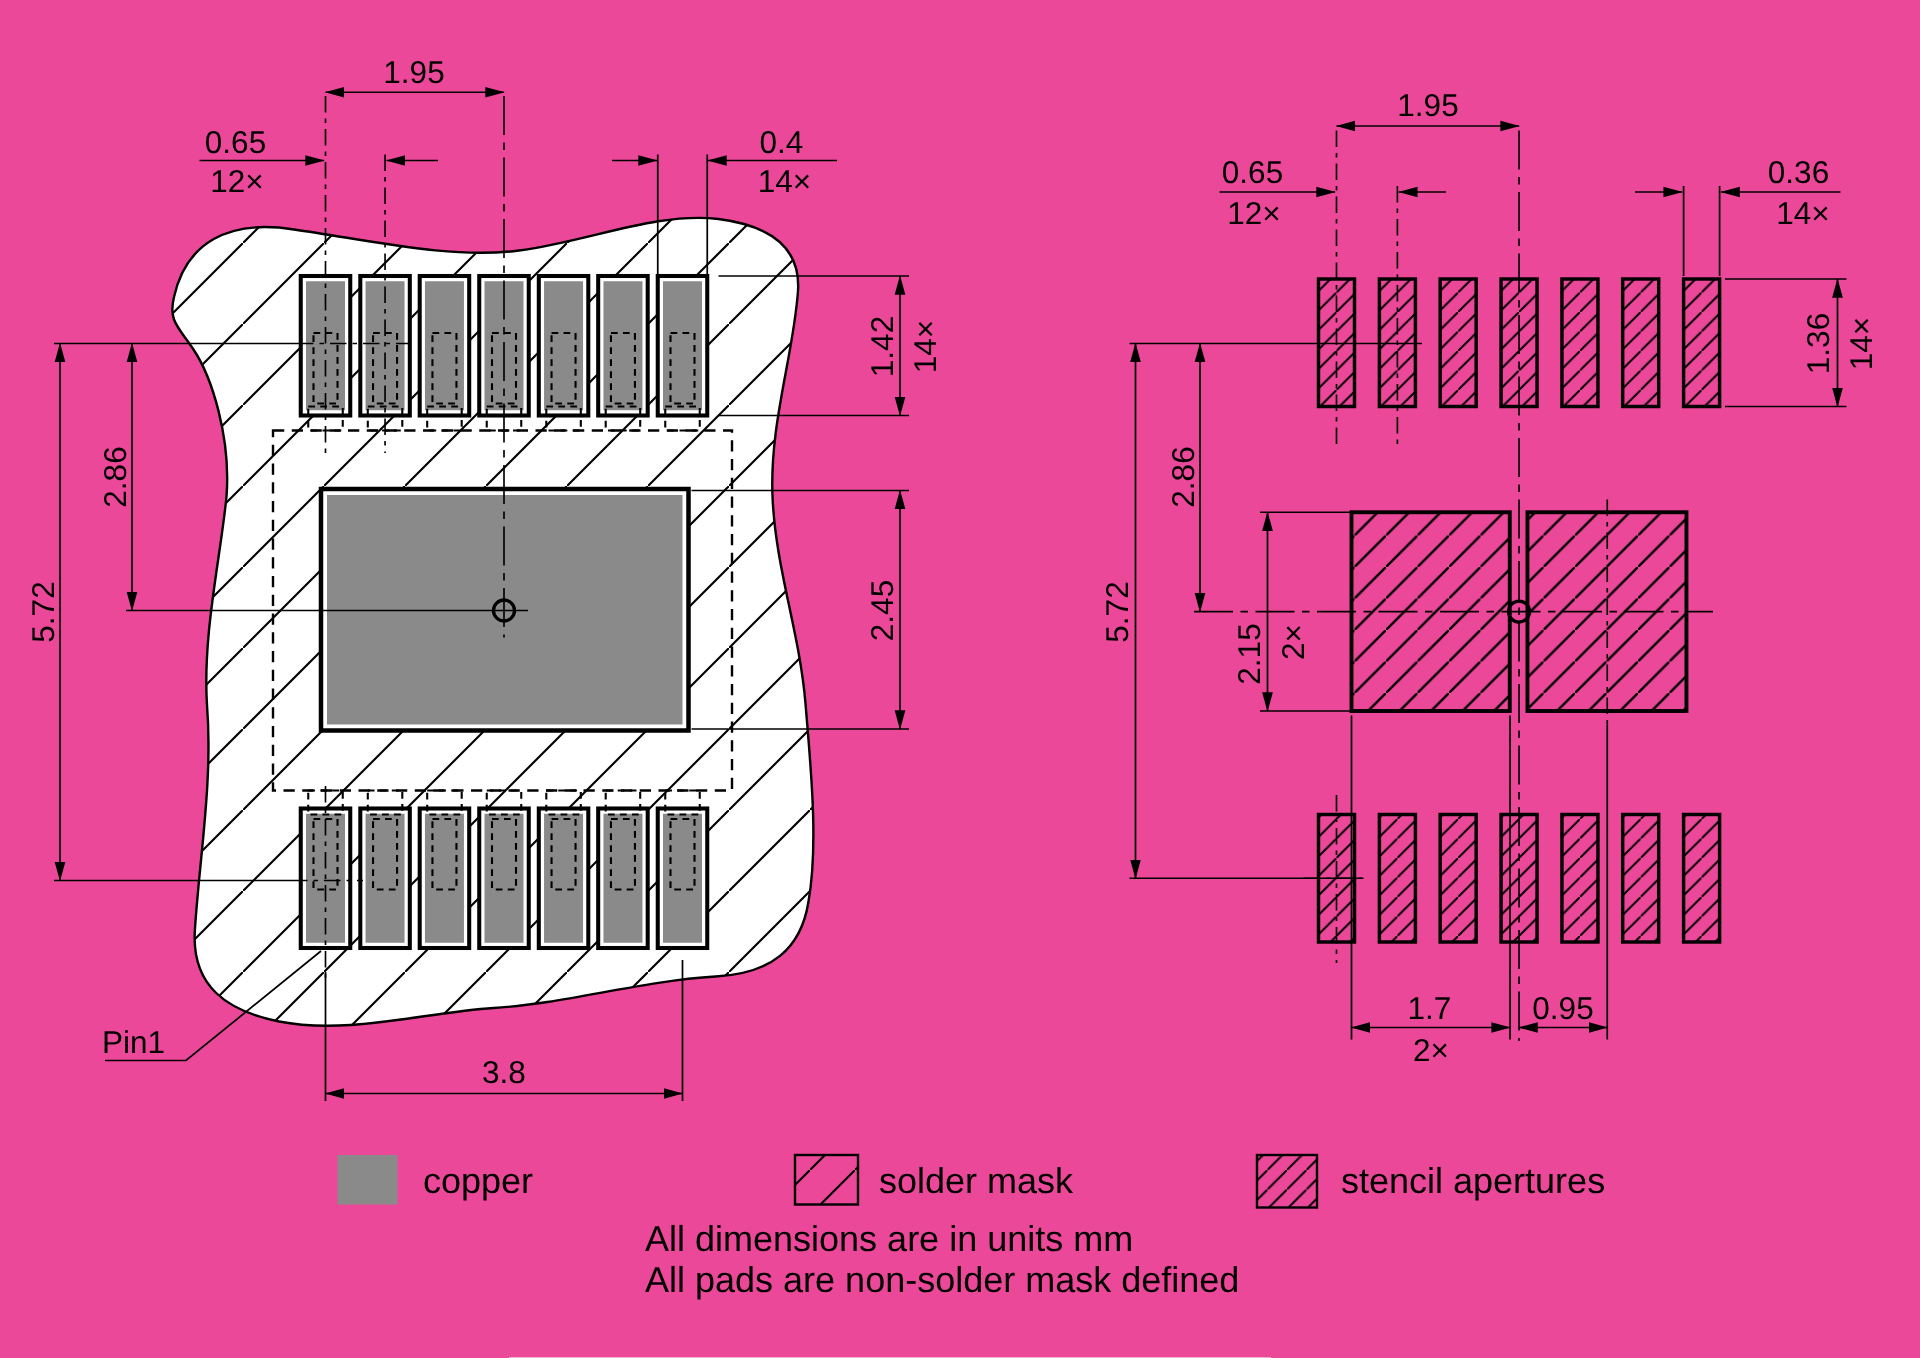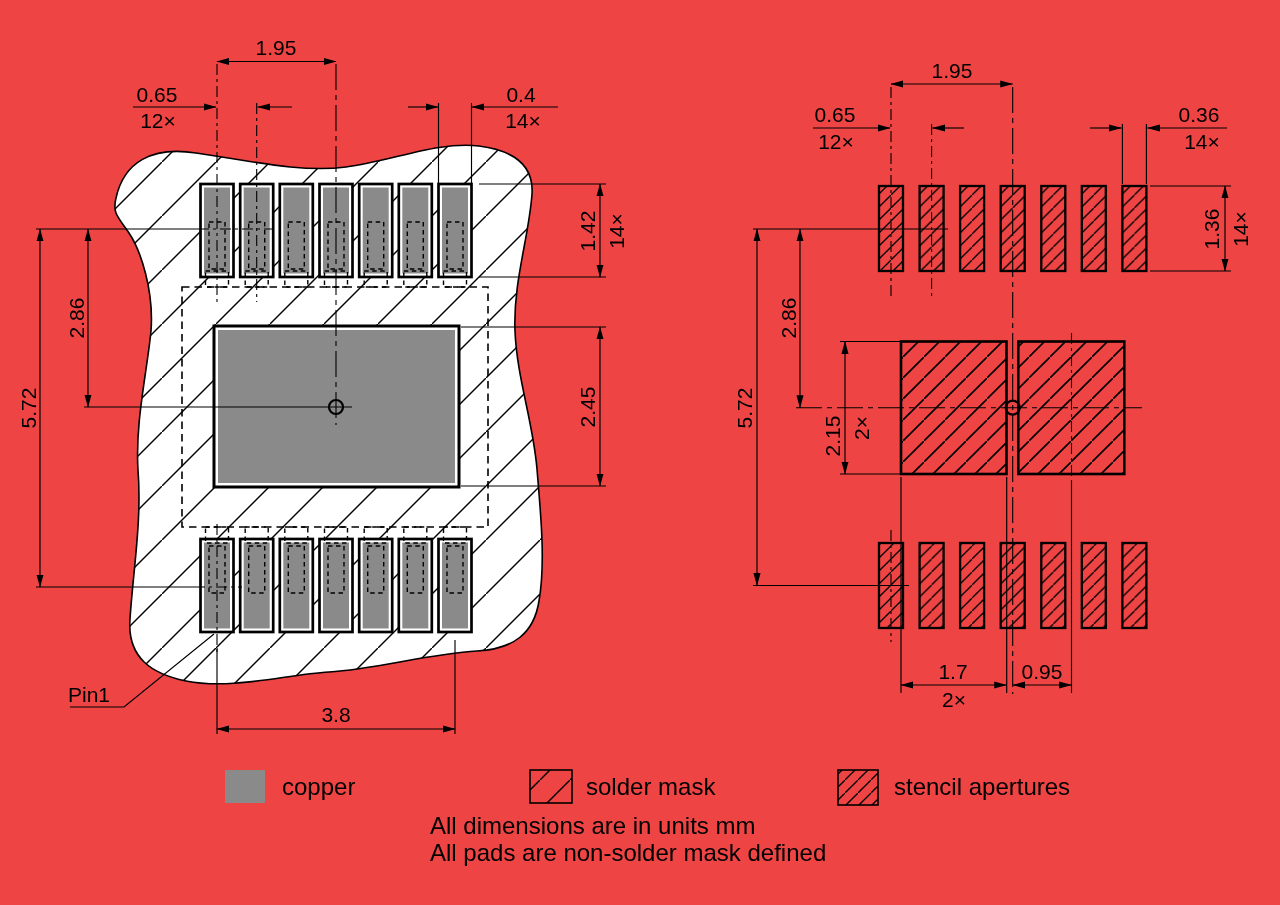--- a/index.html
+++ b/index.html
@@ -1,16 +1,16 @@
 <!DOCTYPE html>
 <html><head>
 <meta charset="utf-8">
 <style>
   html,body{margin:0;padding:0;background:#ffffff;}
-  .page{width:1280px;height:905px;background:#ef4444;position:relative;overflow:hidden;}
+  .page{width:1280px;height:905px;background:#ec4899;position:relative;overflow:hidden;}
   svg text{font-family:"Liberation Sans", sans-serif; fill:#000;}
   .dt{font-size:21px;text-anchor:middle;}
   .dts{font-size:21px;}
   .lg{font-size:24px;}
   .thin{stroke:#000;stroke-width:1.15;fill:none;}
   .cl{stroke:#000;stroke-width:1.1;fill:none;stroke-dasharray:11 4 3 4;}
   .cl2{stroke:#000;stroke-width:1.1;fill:none;stroke-dasharray:26 5 5 5;}
   .dashb{stroke:#000;stroke-width:1.6;fill:none;stroke-dasharray:7.5 5;}
   .dashl{stroke:#000;stroke-width:1.4;fill:none;stroke-dasharray:4.5 3.5;}
   .blob{fill:#fff;stroke:#000;stroke-width:1.6;}

